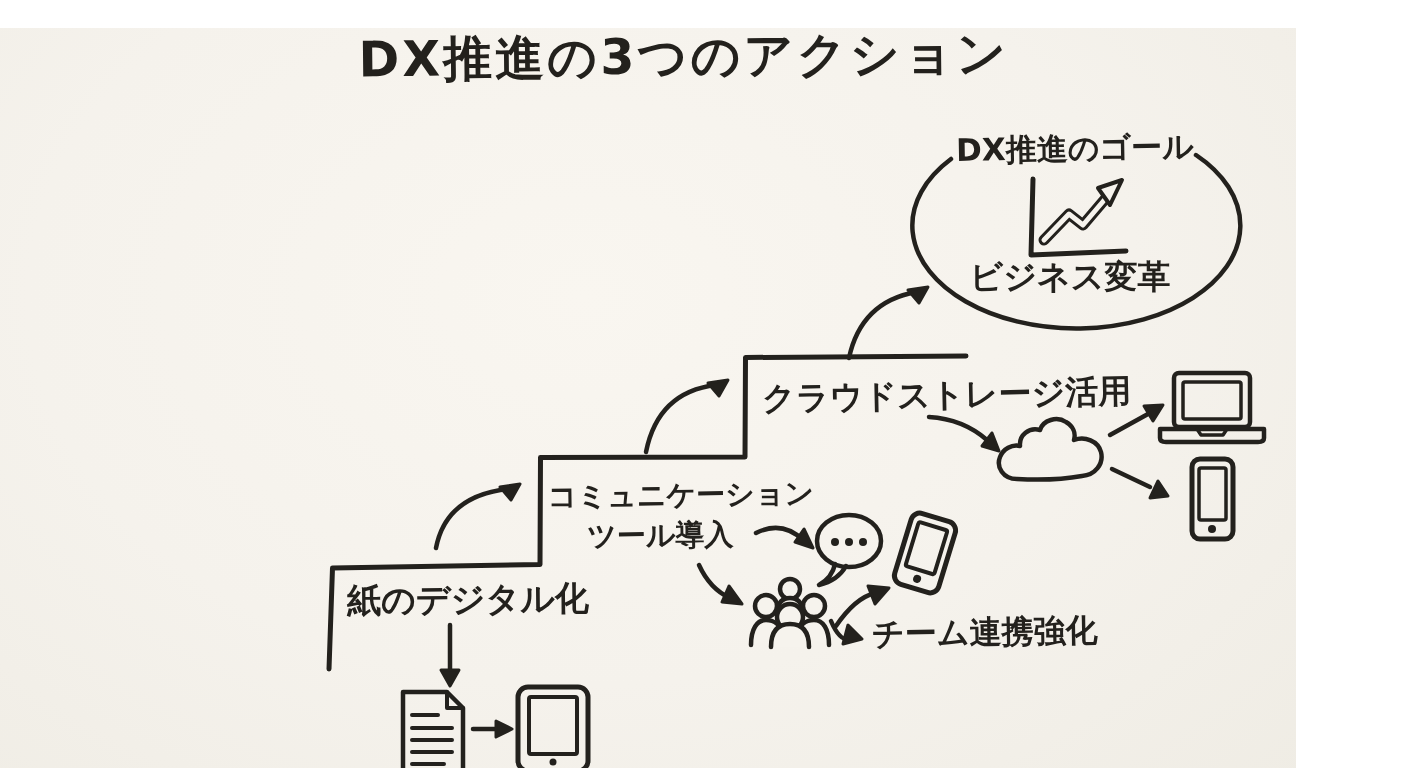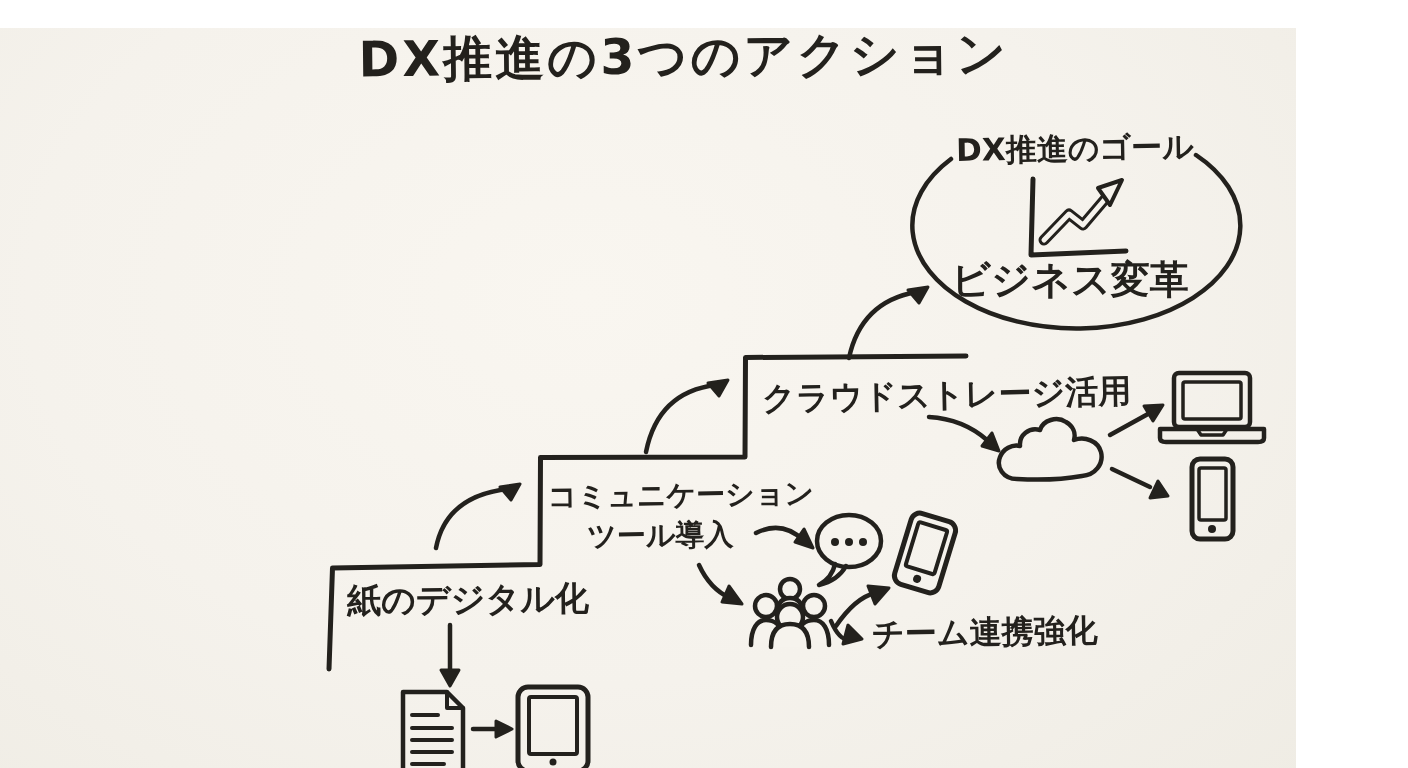--- a/index.html
+++ b/index.html
@@ -22,21 +22,21 @@
     line-height:1.2;
   }
   .title{
     left:0; top:20; width:1368px;
     text-align:center;
     font-size:49px;
     letter-spacing:3px;
     transform:rotate(-0.6deg);
   }
   .goal-label{ left:950px; top:102px; width:250px; text-align:center; font-size:31px; transform:rotate(-1deg);}
-  .goal-content{ left:950px; top:229px; width:240px; text-align:center; font-size:39px;}
+  .goal-content{ left:950px; top:229px; width:240px; text-align:center; font-size:33px;}
   .step1{ left:347px; top:551px; font-size:34px; transform:rotate(-0.6deg);}
   .step2{ left:548px; top:447px; width:224px; text-align:center; font-size:29px; line-height:1.38; transform:rotate(-0.8deg);}
   .step3{ left:762px; top:347px; font-size:33px; transform:rotate(-1.2deg);}
   .team{ left:872px; top:585px; font-size:32px; transform:rotate(-1deg);}
 </style>
 </head>
 <body>
 
 <div class="stage">
 

